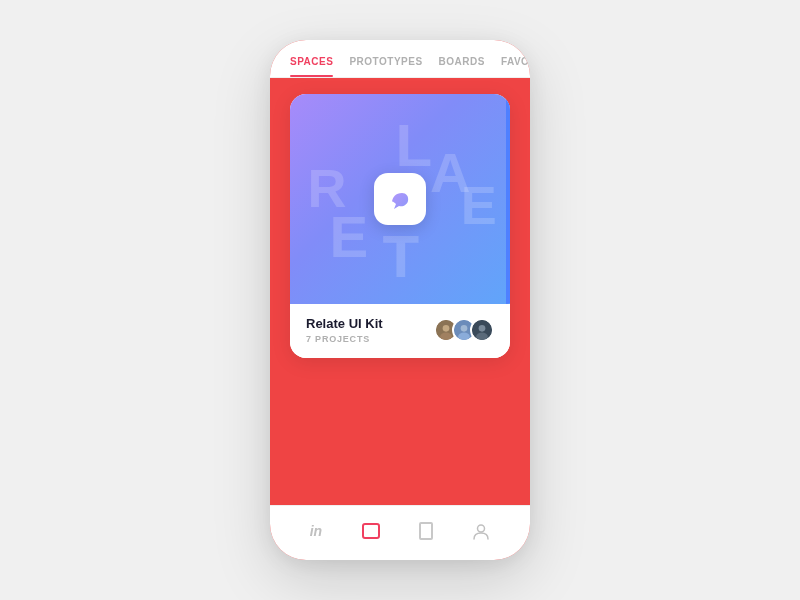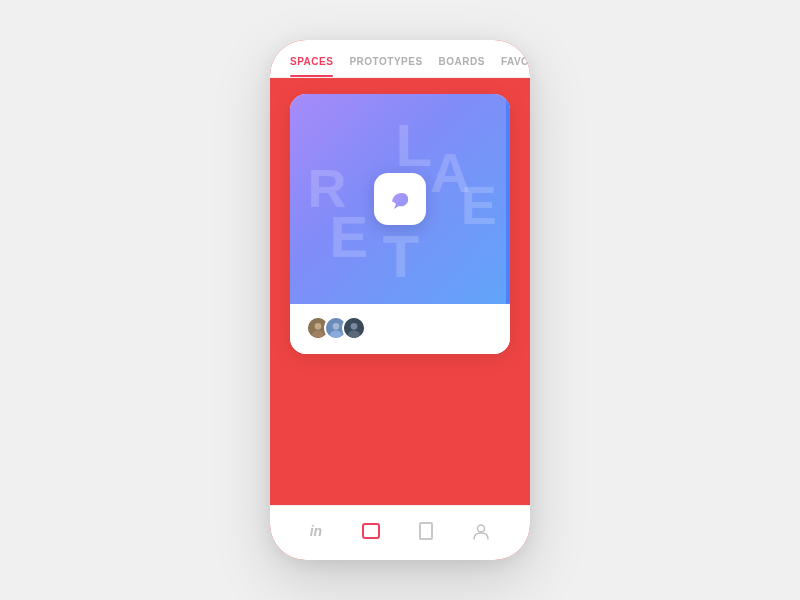--- a/index.html
+++ b/index.html
@@ -297,20 +297,24 @@
                 </linearGradient>
               </defs>
             </svg>
           </div>
         </div>
 
         <div class="card-peek"></div>
       </div>
 
       <div class="card-info">
+        <div class="card-text">
+          <div class="card-title">Relate UI Kit</div>
+          <div class="card-subtitle">7 PROJECTS</div>
+        </div>
 
         <div class="avatars">
           <div class="avatar avatar-1">
             <svg viewBox="0 0 24 24" width="24" height="24">
               <circle cx="12" cy="12" r="12" fill="#8b7355"></circle>
               <circle cx="12" cy="10" r="4" fill="#c4a882"></circle>
               <ellipse cx="12" cy="20" rx="7" ry="5" fill="#a08060"></ellipse>
             </svg>
           </div>
           <div class="avatar avatar-2">

